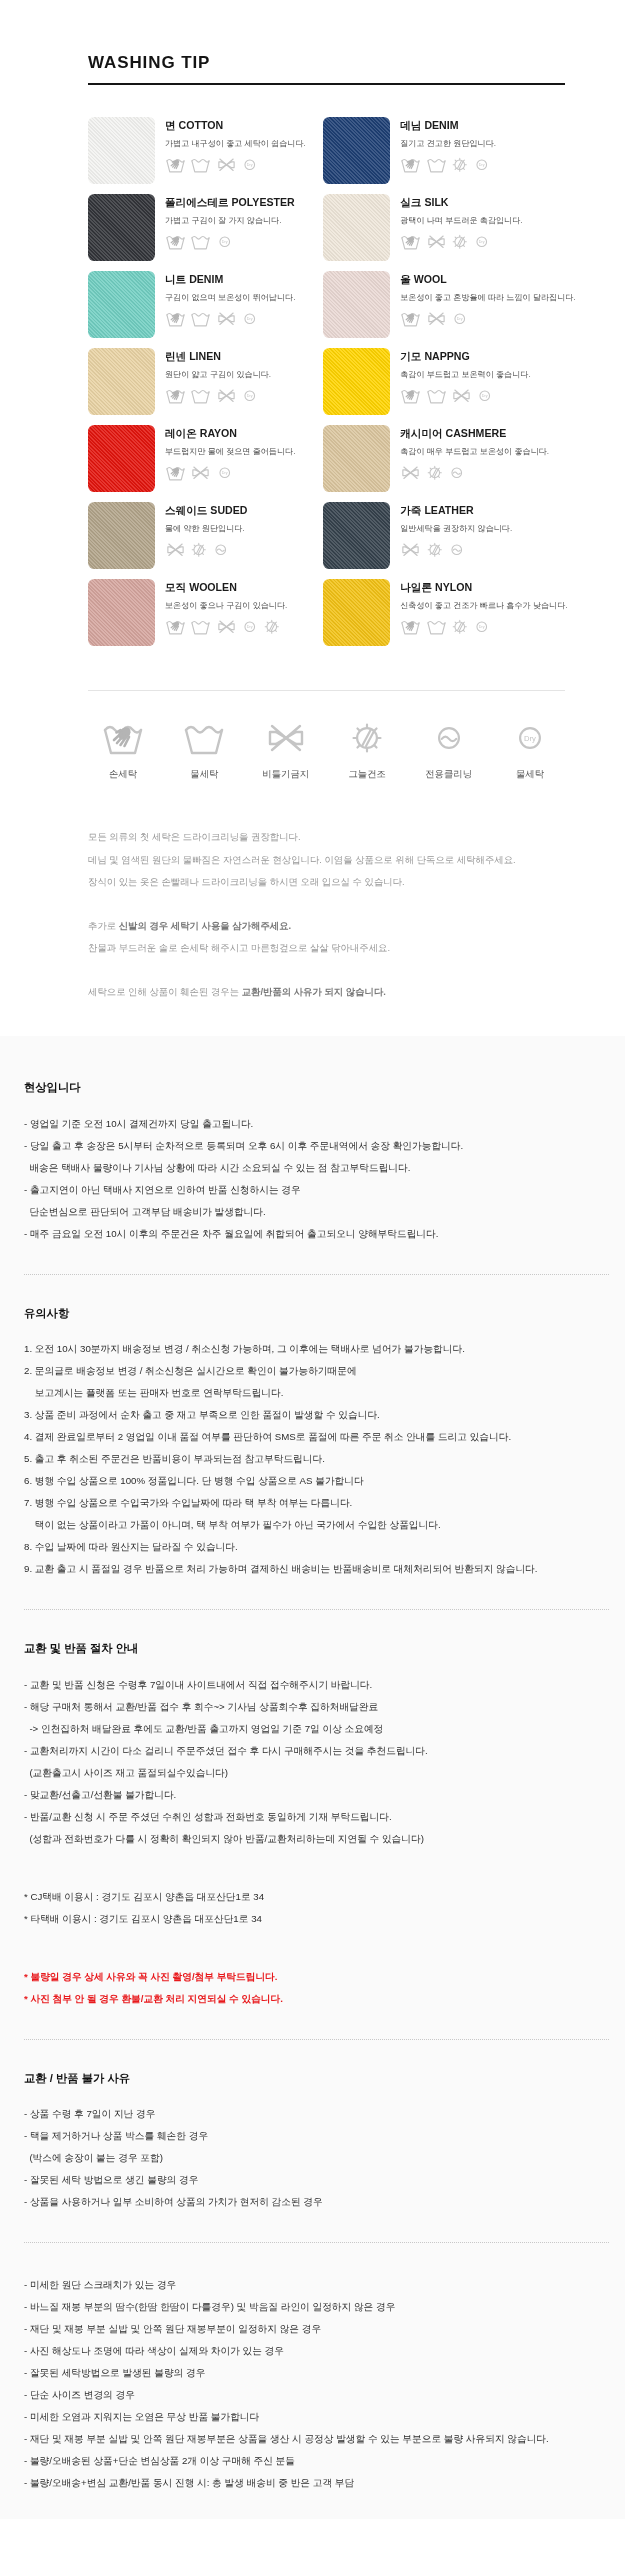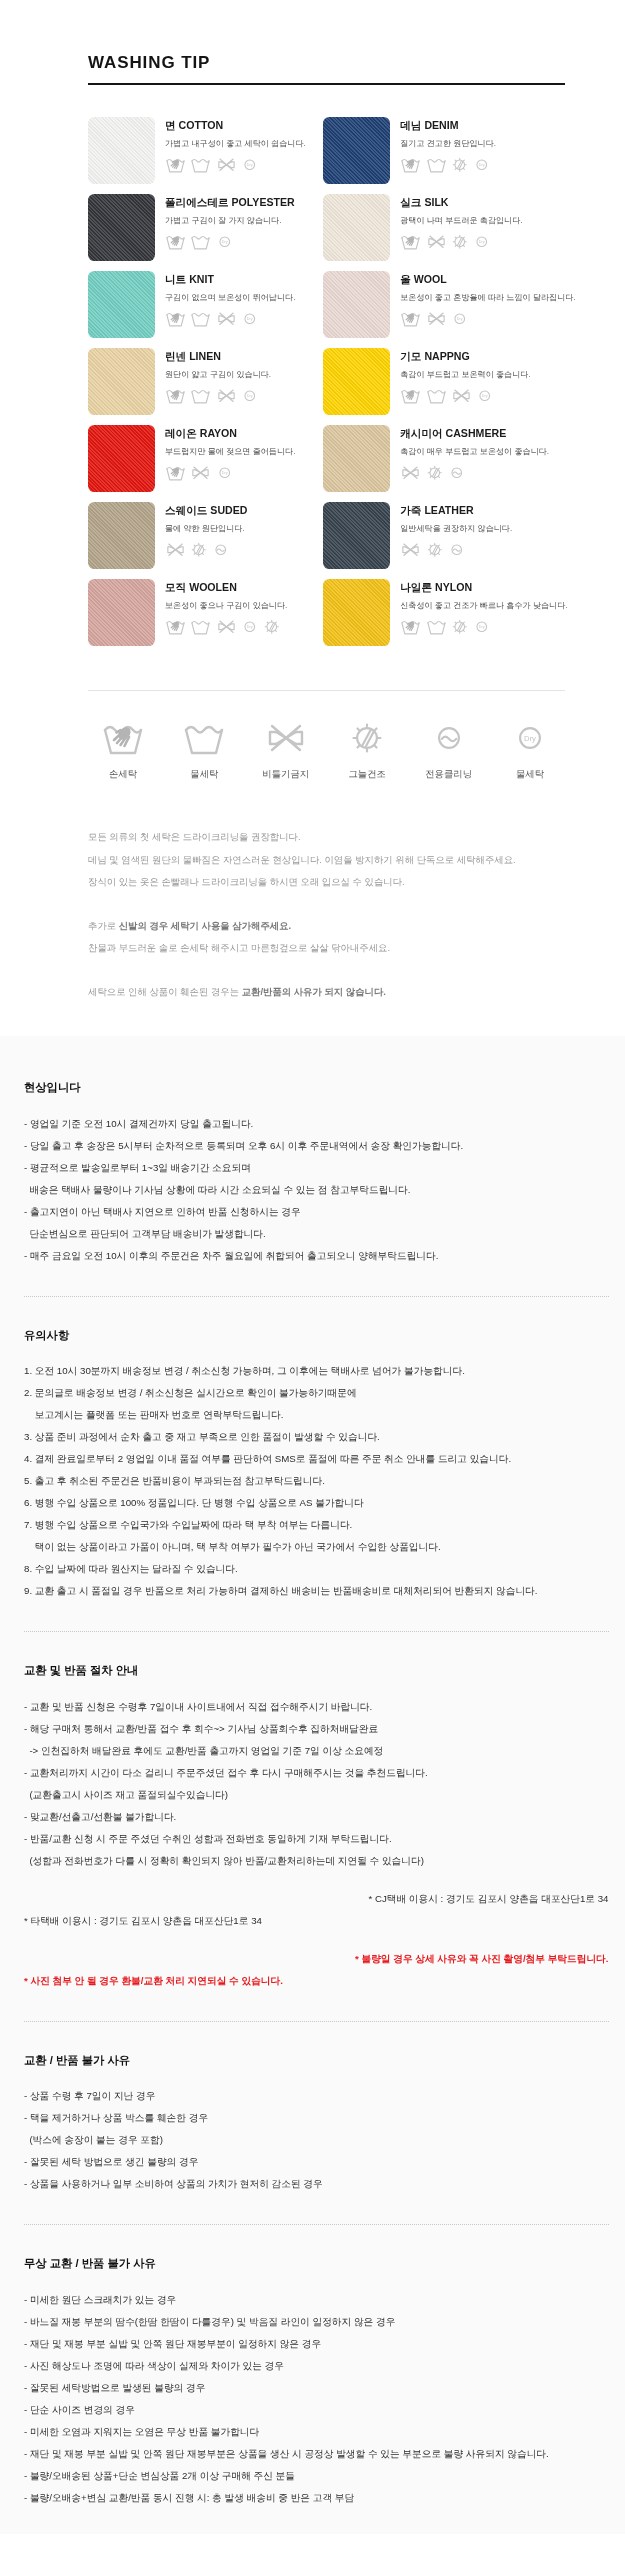--- a/index.html
+++ b/index.html
@@ -27,21 +27,21 @@
 
   .care-notes{margin-top:45px;font-size:9.4px;color:#979797;}
   .care-para{line-height:22.5px;white-space:nowrap;}
   .care-para.gap{margin-top:21px;}
   .care-para b{color:#787878;}
 
   
   .notice{margin-top:33px;background:#fafafa;padding:44px 17.5px 25px 24px;font-size:9.7px;color:#2d2d2d;}
   .sec-heading{margin:0 0 17.5px 0;font-size:11.3px;font-weight:800;color:#111;}
   .n-item{margin:0;}
-  .n-item.gap{margin-top:16px;text-align:right;}
+  .n-item.gap{margin-top:36px;}
   .n-line{line-height:22px;white-space:pre-wrap;}
   .n-item.red .n-line{color:#e8191c;font-weight:700;}
   .divider{border:none;border-top:0.6px dotted #c8c8c8;margin:29px 0 31px 0;}
 </style>
 </head>
 <body>
 
 <div class="page">
 
   <section class="washing">
@@ -209,21 +209,21 @@
                   <circle cx="20" cy="20" r="11" stroke="#c5c5c5" stroke-width="2.4" fill="none" stroke-linecap="round" stroke-linejoin="round"></circle>
                   <text x="20" y="23" font-size="8.5" fill="#c5c5c5" stroke="none" text-anchor="middle" font-family="Liberation Sans, sans-serif">Dry</text>
                 </svg>
               </span>
             </div>
           </div>
         </div>
         <div class="fabric-item">
           <div class="swatch" style="background-color: rgb(114, 207, 194);"></div>
           <div class="fab-info">
-            <div class="fab-name">니트 KNIT</div>
+            <div class="fab-name">니트 DENIM</div>
             <div class="fab-desc">구김이 없으며 보온성이 뛰어납니다.</div>
             <div class="fab-icons">
               <span class="wicon">
                 <svg viewBox="0 0 44 36" width="21" height="17.5" xmlns="http://www.w3.org/2000/svg">
                   <path d="M4,10 Q9,4 14,10 Q18,15 22,10 Q27,4 32,10 Q36,15 40,10" stroke="#c5c5c5" stroke-width="2.4" fill="none" stroke-linecap="round" stroke-linejoin="round"></path>
                   <path d="M4,10 L10,33 L34,33 L40,10" stroke="#c5c5c5" stroke-width="2.4" fill="none" stroke-linecap="round" stroke-linejoin="round"></path>
                   <ellipse cx="23.5" cy="13.5" rx="5.2" ry="7" transform="rotate(42 23.5 13.5)" fill="#b4b4b4" stroke="none"></ellipse>
                   <g stroke="#b4b4b4" stroke-width="2.6" fill="none" stroke-linecap="round">
                     <path d="M20.5,13 L13,20"></path>
                     <path d="M23,15 L16,23"></path>
@@ -665,39 +665,38 @@
                 <text x="20" y="23" font-size="8.5" fill="#c5c5c5" stroke="none" text-anchor="middle" font-family="Liberation Sans, sans-serif">Dry</text>
               </svg>
             </span>
             <div class="legend-label">물세탁</div>
           </div>
         </div>
     </div>
 
     <div class="care-notes" id="careNotes">
         <div class="care-para"><span>모든 의류의 첫 세탁은 드라이크리닝을 권장합니다.</span></div>
-        <div class="care-para"><span>데님 및 염색된 원단의 물빠짐은 자연스러운 현상입니다. 이염을 방지하기 위해 단독으로 세탁해주세요.</span></div>
+        <div class="care-para"><span>데님 및 염색된 원단의 물빠짐은 자연스러운 현상입니다. 이염을 상품으로 위해 단독으로 세탁해주세요.</span></div>
         <div class="care-para"><span>장식이 있는 옷은 손빨래나 드라이크리닝을 하시면 오래 입으실 수 있습니다.</span></div>
         <div class="care-para gap"><span>추가로 </span><b>신발의 경우 세탁기 사용을 삼가해주세요.</b></div>
         <div class="care-para"><span>찬물과 부드러운 솔로 손세탁 해주시고 마른헝겊으로 살살 닦아내주세요.</span></div>
         <div class="care-para gap"><span>세탁으로 인해 상품이 훼손된 경우는 </span><b>교환/반품의 사유가 되지 않습니다.</b></div>
       </div>
   </section>
 
   <section class="notice" id="noticeArea">
 
     <h2 class="sec-heading">현상입니다</h2>
       <div class="n-item">
         <div class="n-line">- 영업일 기준 오전 10시 결제건까지 당일 출고됩니다.</div>
       </div>
       <div class="n-item">
         <div class="n-line">- 당일 출고 후 송장은 5시부터 순차적으로 등록되며 오후 6시 이후 주문내역에서 송장 확인가능합니다.</div>
       </div>
       <div class="n-item">
-        <div class="n-line">- 평균적으로 발송일로부터 1~3일 배송기간 소요되며</div>
         <div class="n-line">  배송은 택배사 물량이나 기사님 상황에 따라 시간 소요되실 수 있는 점 참고부탁드립니다.</div>
       </div>
       <div class="n-item">
         <div class="n-line">- 출고지연이 아닌 택배사 지연으로 인하여 반품 신청하시는 경우</div>
         <div class="n-line">  단순변심으로 판단되어 고객부담 배송비가 발생합니다.</div>
       </div>
       <div class="n-item">
         <div class="n-line">- 매주 금요일 오전 10시 이후의 주문건은 차주 월요일에 취합되어 출고되오니 양해부탁드립니다.</div>
       </div>
       <hr class="divider">
@@ -772,21 +771,20 @@
         <div class="n-line">- 택을 제거하거나 상품 박스를 훼손한 경우</div>
         <div class="n-line">  (박스에 송장이 붙는 경우 포함)</div>
       </div>
       <div class="n-item">
         <div class="n-line">- 잘못된 세탁 방법으로 생긴 불량의 경우</div>
       </div>
       <div class="n-item">
         <div class="n-line">- 상품을 사용하거나 일부 소비하여 상품의 가치가 현저히 감소된 경우</div>
       </div>
       <hr class="divider">
-      <h2 class="sec-heading">무상 교환 / 반품 불가 사유</h2>
       <div class="n-item">
         <div class="n-line">- 미세한 원단 스크래치가 있는 경우</div>
       </div>
       <div class="n-item">
         <div class="n-line">- 바느질 재봉 부분의 땀수(한땀 한땀이 다를경우) 및 박음질 라인이 일정하지 않은 경우</div>
       </div>
       <div class="n-item">
         <div class="n-line">- 재단 및 재봉 부분 실밥 및 안쪽 원단 재봉부분이 일정하지 않은 경우</div>
       </div>
       <div class="n-item">

